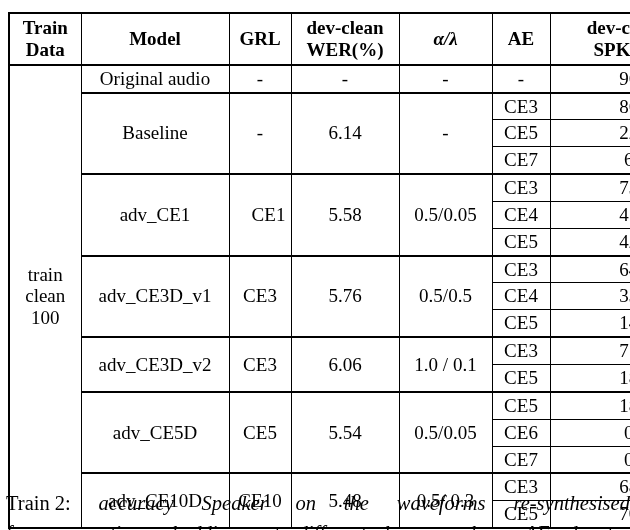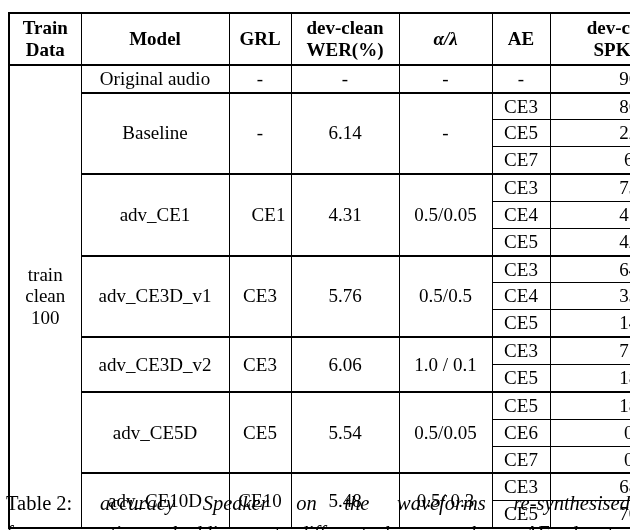--- a/index.html
+++ b/index.html
@@ -173,21 +173,21 @@
             <td>CE5</td>
             <td>22.1</td>
           </tr>
           <tr class="group-end">
             <td>CE7</td>
             <td>6.4</td>
           </tr>
           <tr>
             <td rowspan="3" style="border-bottom: 2px solid rgb(0, 0, 0);">adv_CE1</td>
             <td rowspan="3" style="border-bottom: 2px solid rgb(0, 0, 0); padding-left: 20px;">CE1</td>
-            <td rowspan="3" style="border-bottom: 2px solid rgb(0, 0, 0);">4.31</td>
+            <td rowspan="3" style="border-bottom: 2px solid rgb(0, 0, 0);">5.58</td>
             <td rowspan="3" style="border-bottom: 2px solid rgb(0, 0, 0);">0.5/0.05</td>
             <td>CE3</td>
             <td>73.9</td>
           </tr>
           <tr>
             <td>CE4</td>
             <td>41.7</td>
           </tr>
           <tr class="group-end">
             <td>CE5</td>
@@ -248,21 +248,21 @@
           <tr>
             <td>CE5</td>
             <td>70.2</td>
           </tr>
         </tbody>
     </table>
   </div>
 
   <div class="caption">
     <div class="caption-line l1" id="caption-line-1">
-        <span class="cap-label">Table 2:</span>
+        <span class="cap-label">Train 2:</span>
         <span class="cap-body">accuracy</span>
         <span class="cap-body">Speaker</span>
         <span class="cap-body">on</span>
         <span class="cap-body">the</span>
         <span class="cap-body">waveforms</span>
         <span class="cap-body">re-synthesised</span>
       </div>
     <div class="caption-line l2" id="caption-line-2">
         <span class="cap-body">from</span>
         <span class="cap-body">acoustic</span>

